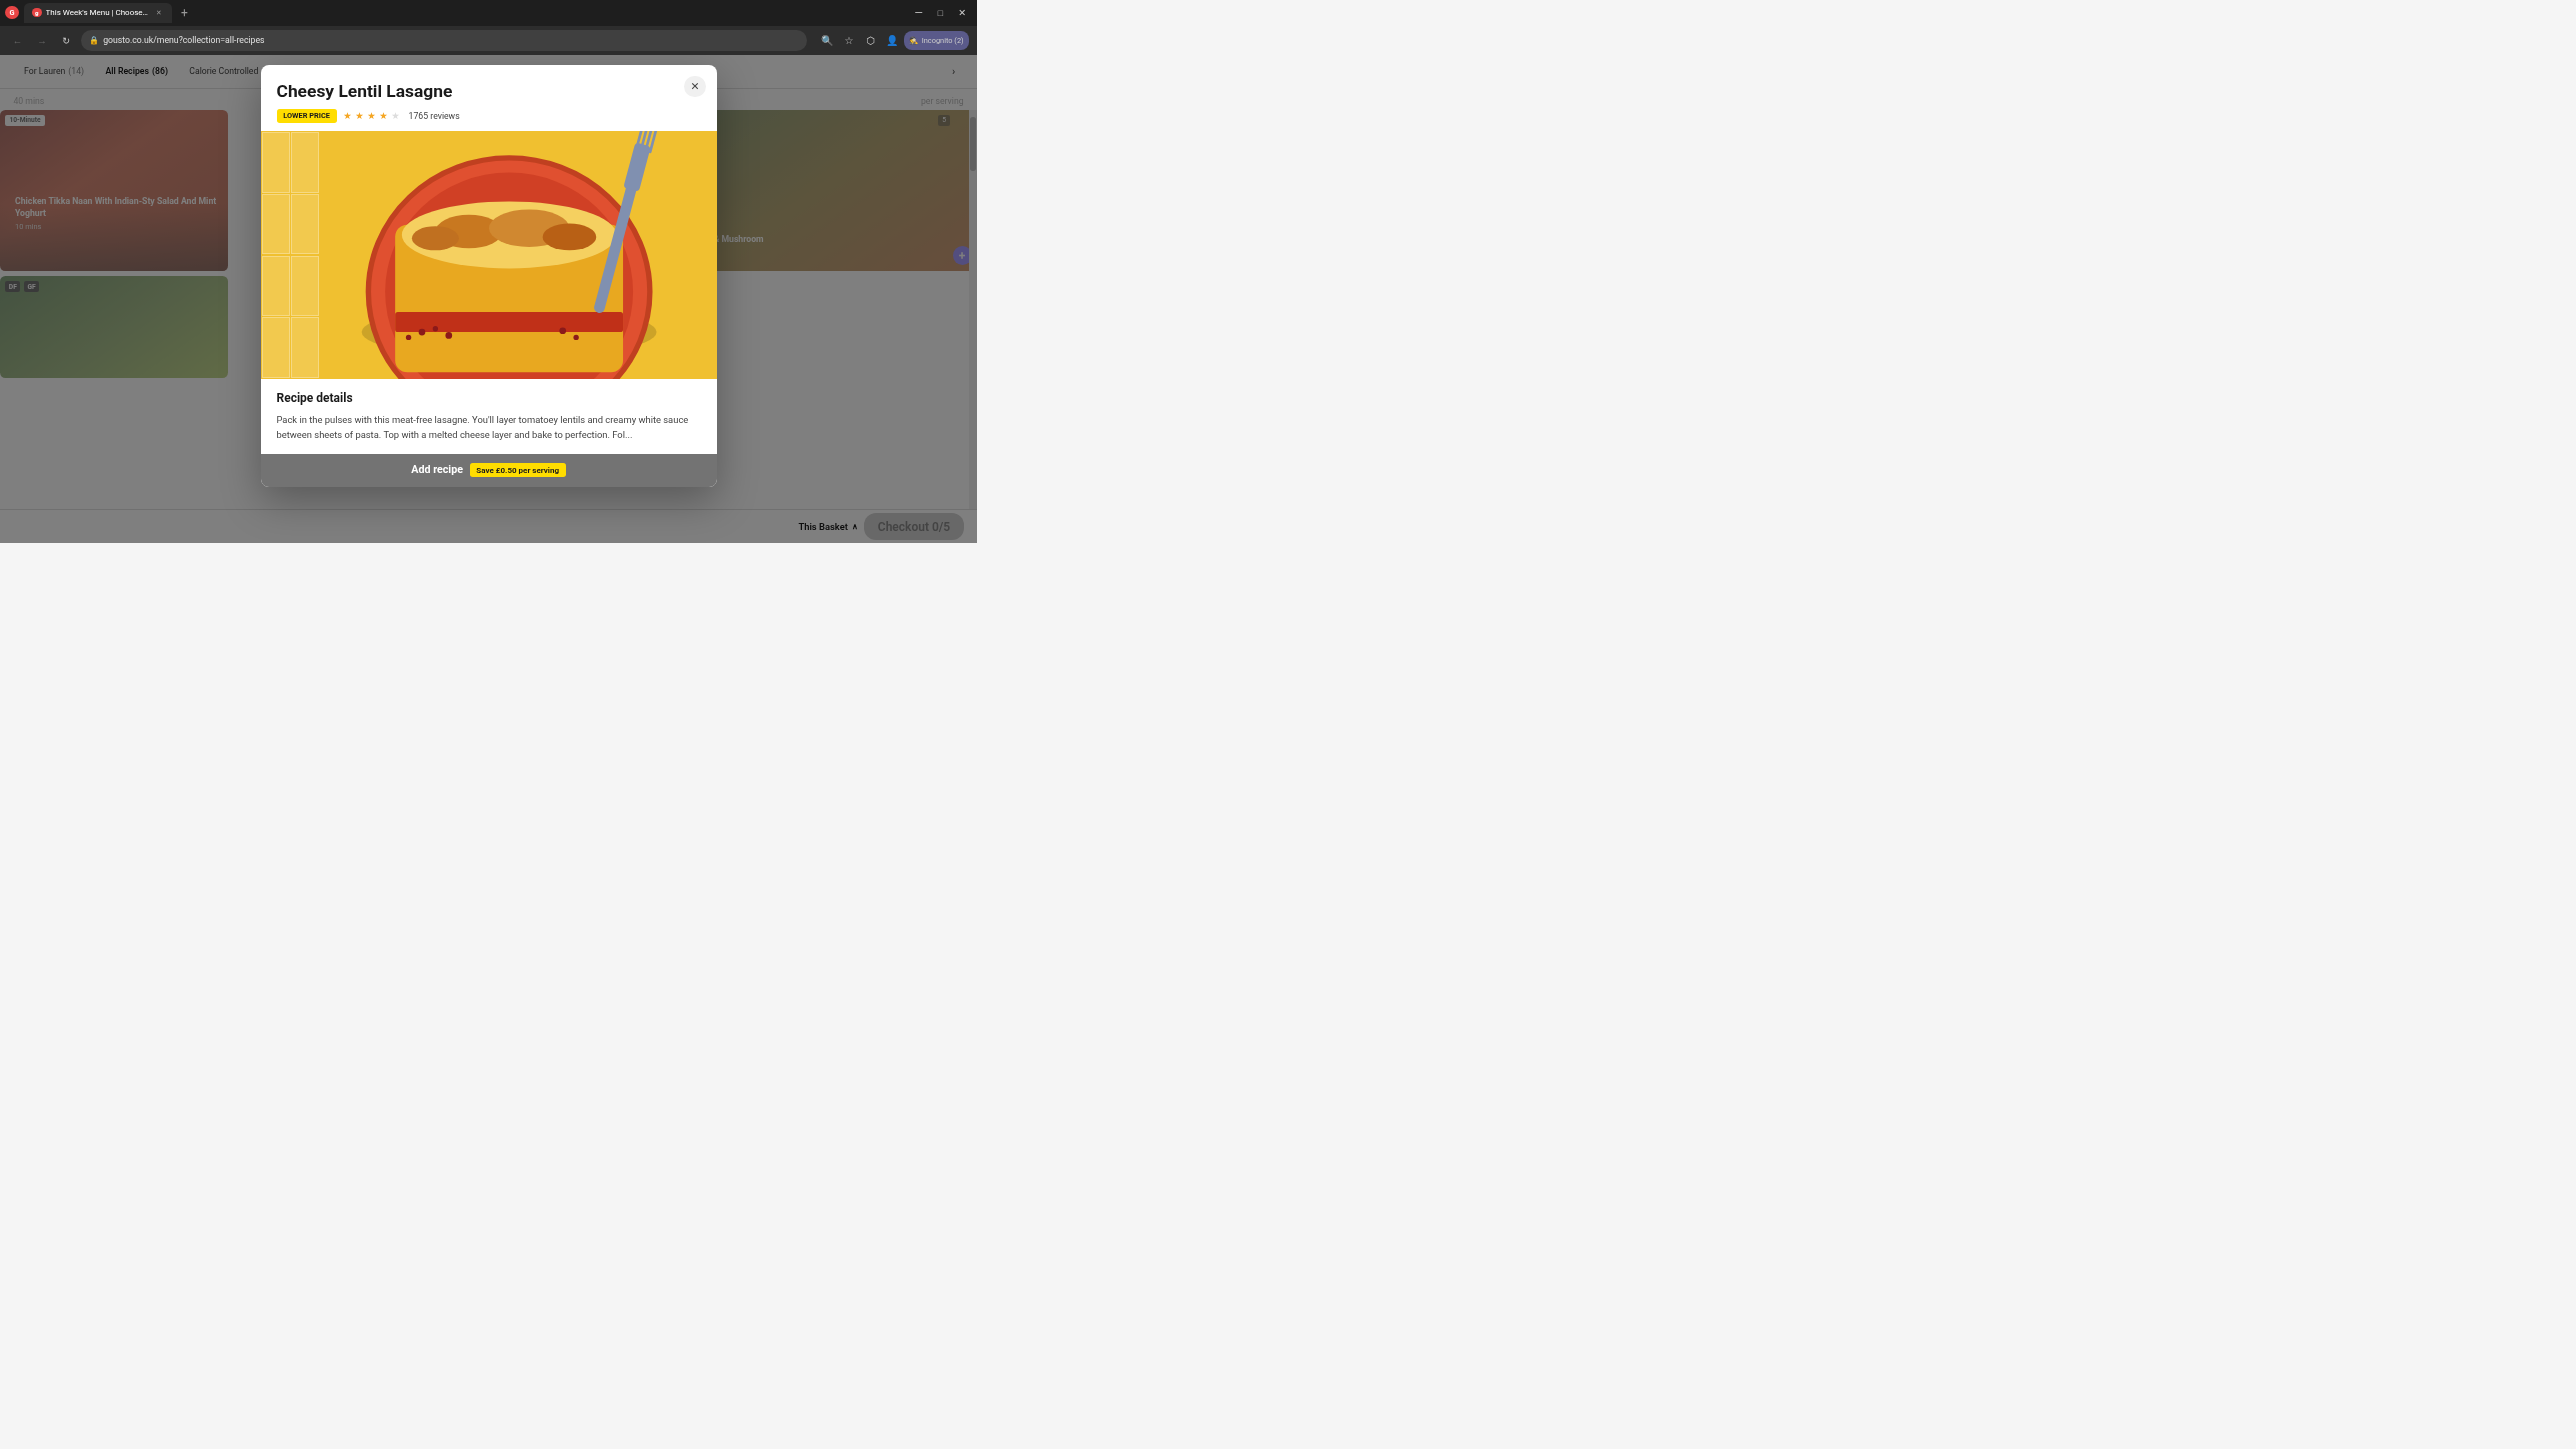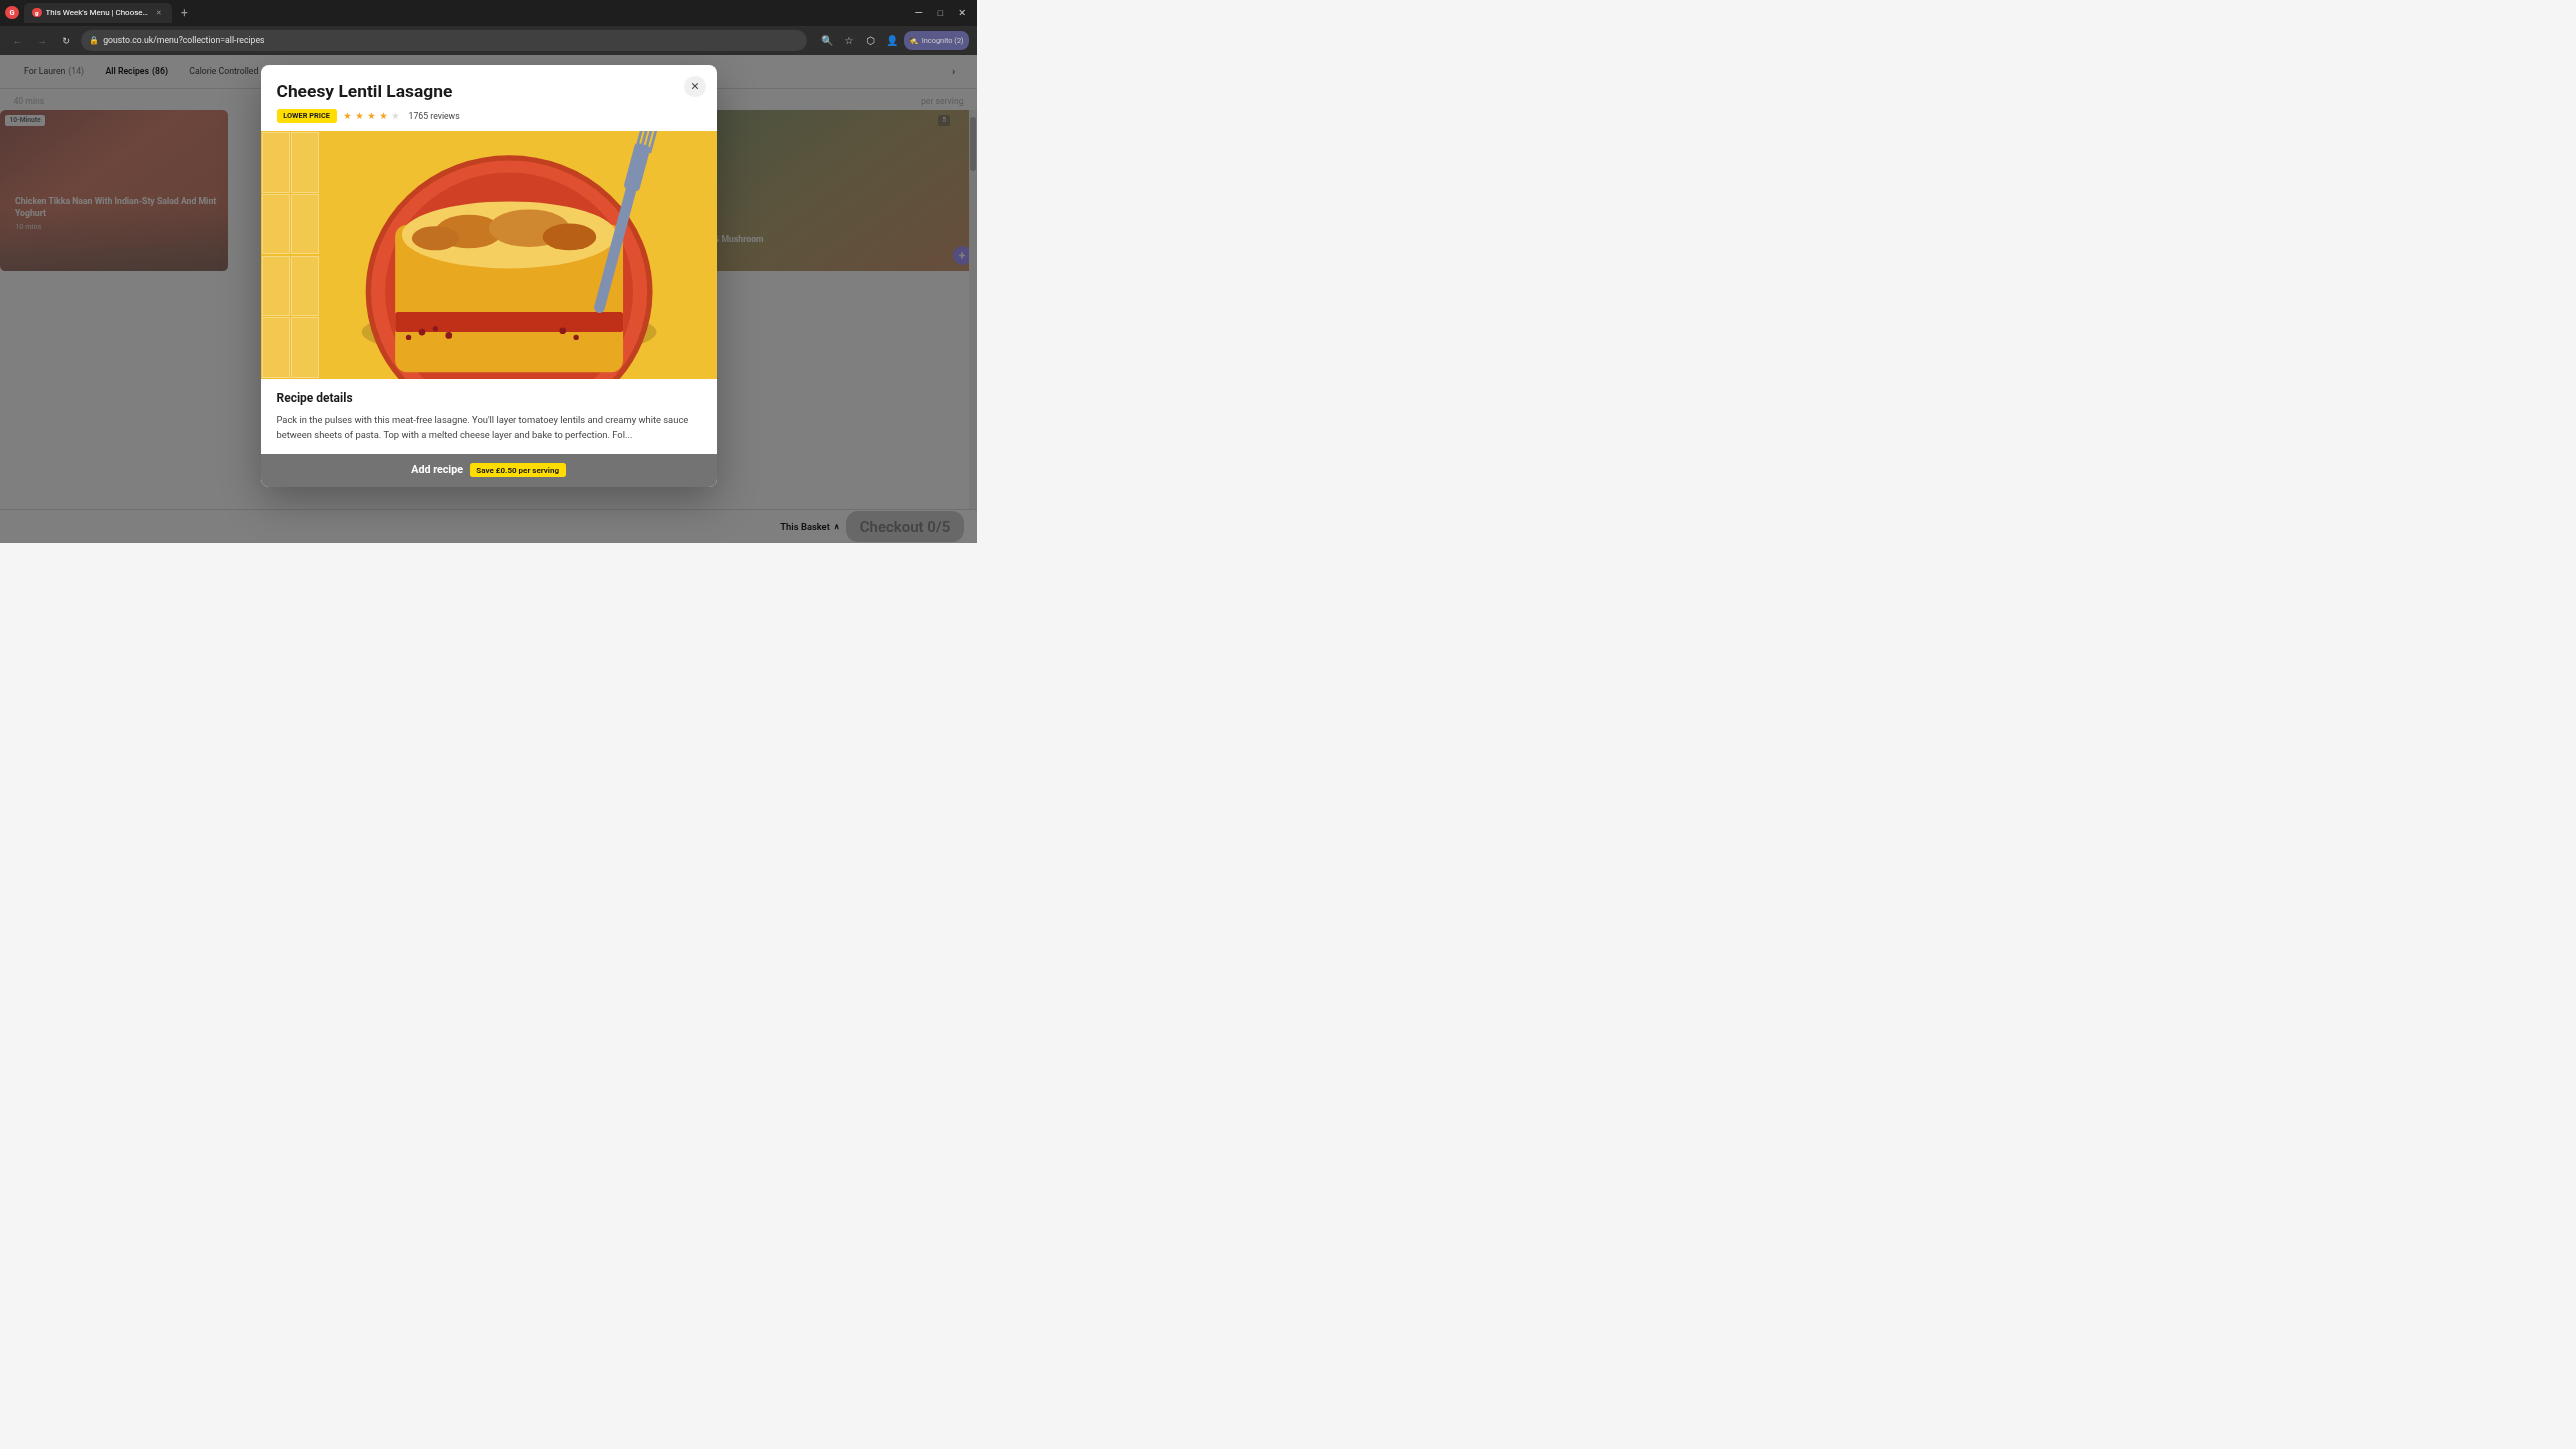--- a/index.html
+++ b/index.html
@@ -326,21 +326,21 @@
       display: flex; align-items: center; gap: 4px;
       font-size: 9.4px;
       font-weight: 600;
       color: #1a1a1a;
       cursor: pointer;
     }
     .chevron-icon { font-size: 8px; }
     .checkout-btn {
       background: #d0d0d0;
       color: #888;
-      font-size: 15px;
+      font-size: 12px;
       font-weight: 600;
       padding: 6.7px 13.4px;
       border-radius: 12px;
       cursor: pointer;
     }
     .scrollbar {
       position: absolute;
       right: 0;
       top: 55px;
       width: 8px;
@@ -462,20 +462,24 @@
       <div style="flex:1; position:relative; overflow:hidden; border-radius:5.4px; background:linear-gradient(145deg, #4a6830 0%, #8a7020 50%, #b05a20 100%);">
         <div style="position:absolute; bottom:5.4px; right:5.4px; background:#6E5BFF; color:white; width:19px; height:19px; border-radius:50%; display:flex; align-items:center; justify-content:center; font-size:12px; font-weight:600;">+</div>
         <div style="position:absolute; top:5.4px; right:27px; background:rgba(0,0,0,0.5); color:white; font-size:6.7px; padding:1.3px 4px; border-radius:2px;">5</div>
         <div style="position:absolute; bottom:27px; left:8px; right:8px;">
           <div style="color:white; font-size:8.7px; font-weight:700;">Hearty Beef &amp; Mushroom</div>
         </div>
       </div>
     </div>
 
     <div style="display:flex; gap:9.4px; padding: 5.4px 0 0; height:107px; overflow:hidden;">
+      <div style="flex:0 0 228px; position:relative; border-radius:5.4px; overflow:hidden; background:linear-gradient(145deg, #3a6a30, #6a9040, #9abc40);">
+        <div style="position:absolute; top:5.4px; left:5.4px; background:#1a1a1a; color:white; font-size:6.7px; font-weight:700; padding:1.3px 3.4px; border-radius:2px;">DF</div>
+        <div style="position:absolute; top:5.4px; left:24px; background:#1a1a1a; color:white; font-size:6.7px; font-weight:700; padding:1.3px 3.4px; border-radius:2px;">GF</div>
+      </div>
       <div style="flex:1;"></div>
     </div>
   </div>
 
   <div class="overlay"></div>
 
   <div class="modal">
 
     <div class="close-btn">
       <span>✕</span>

